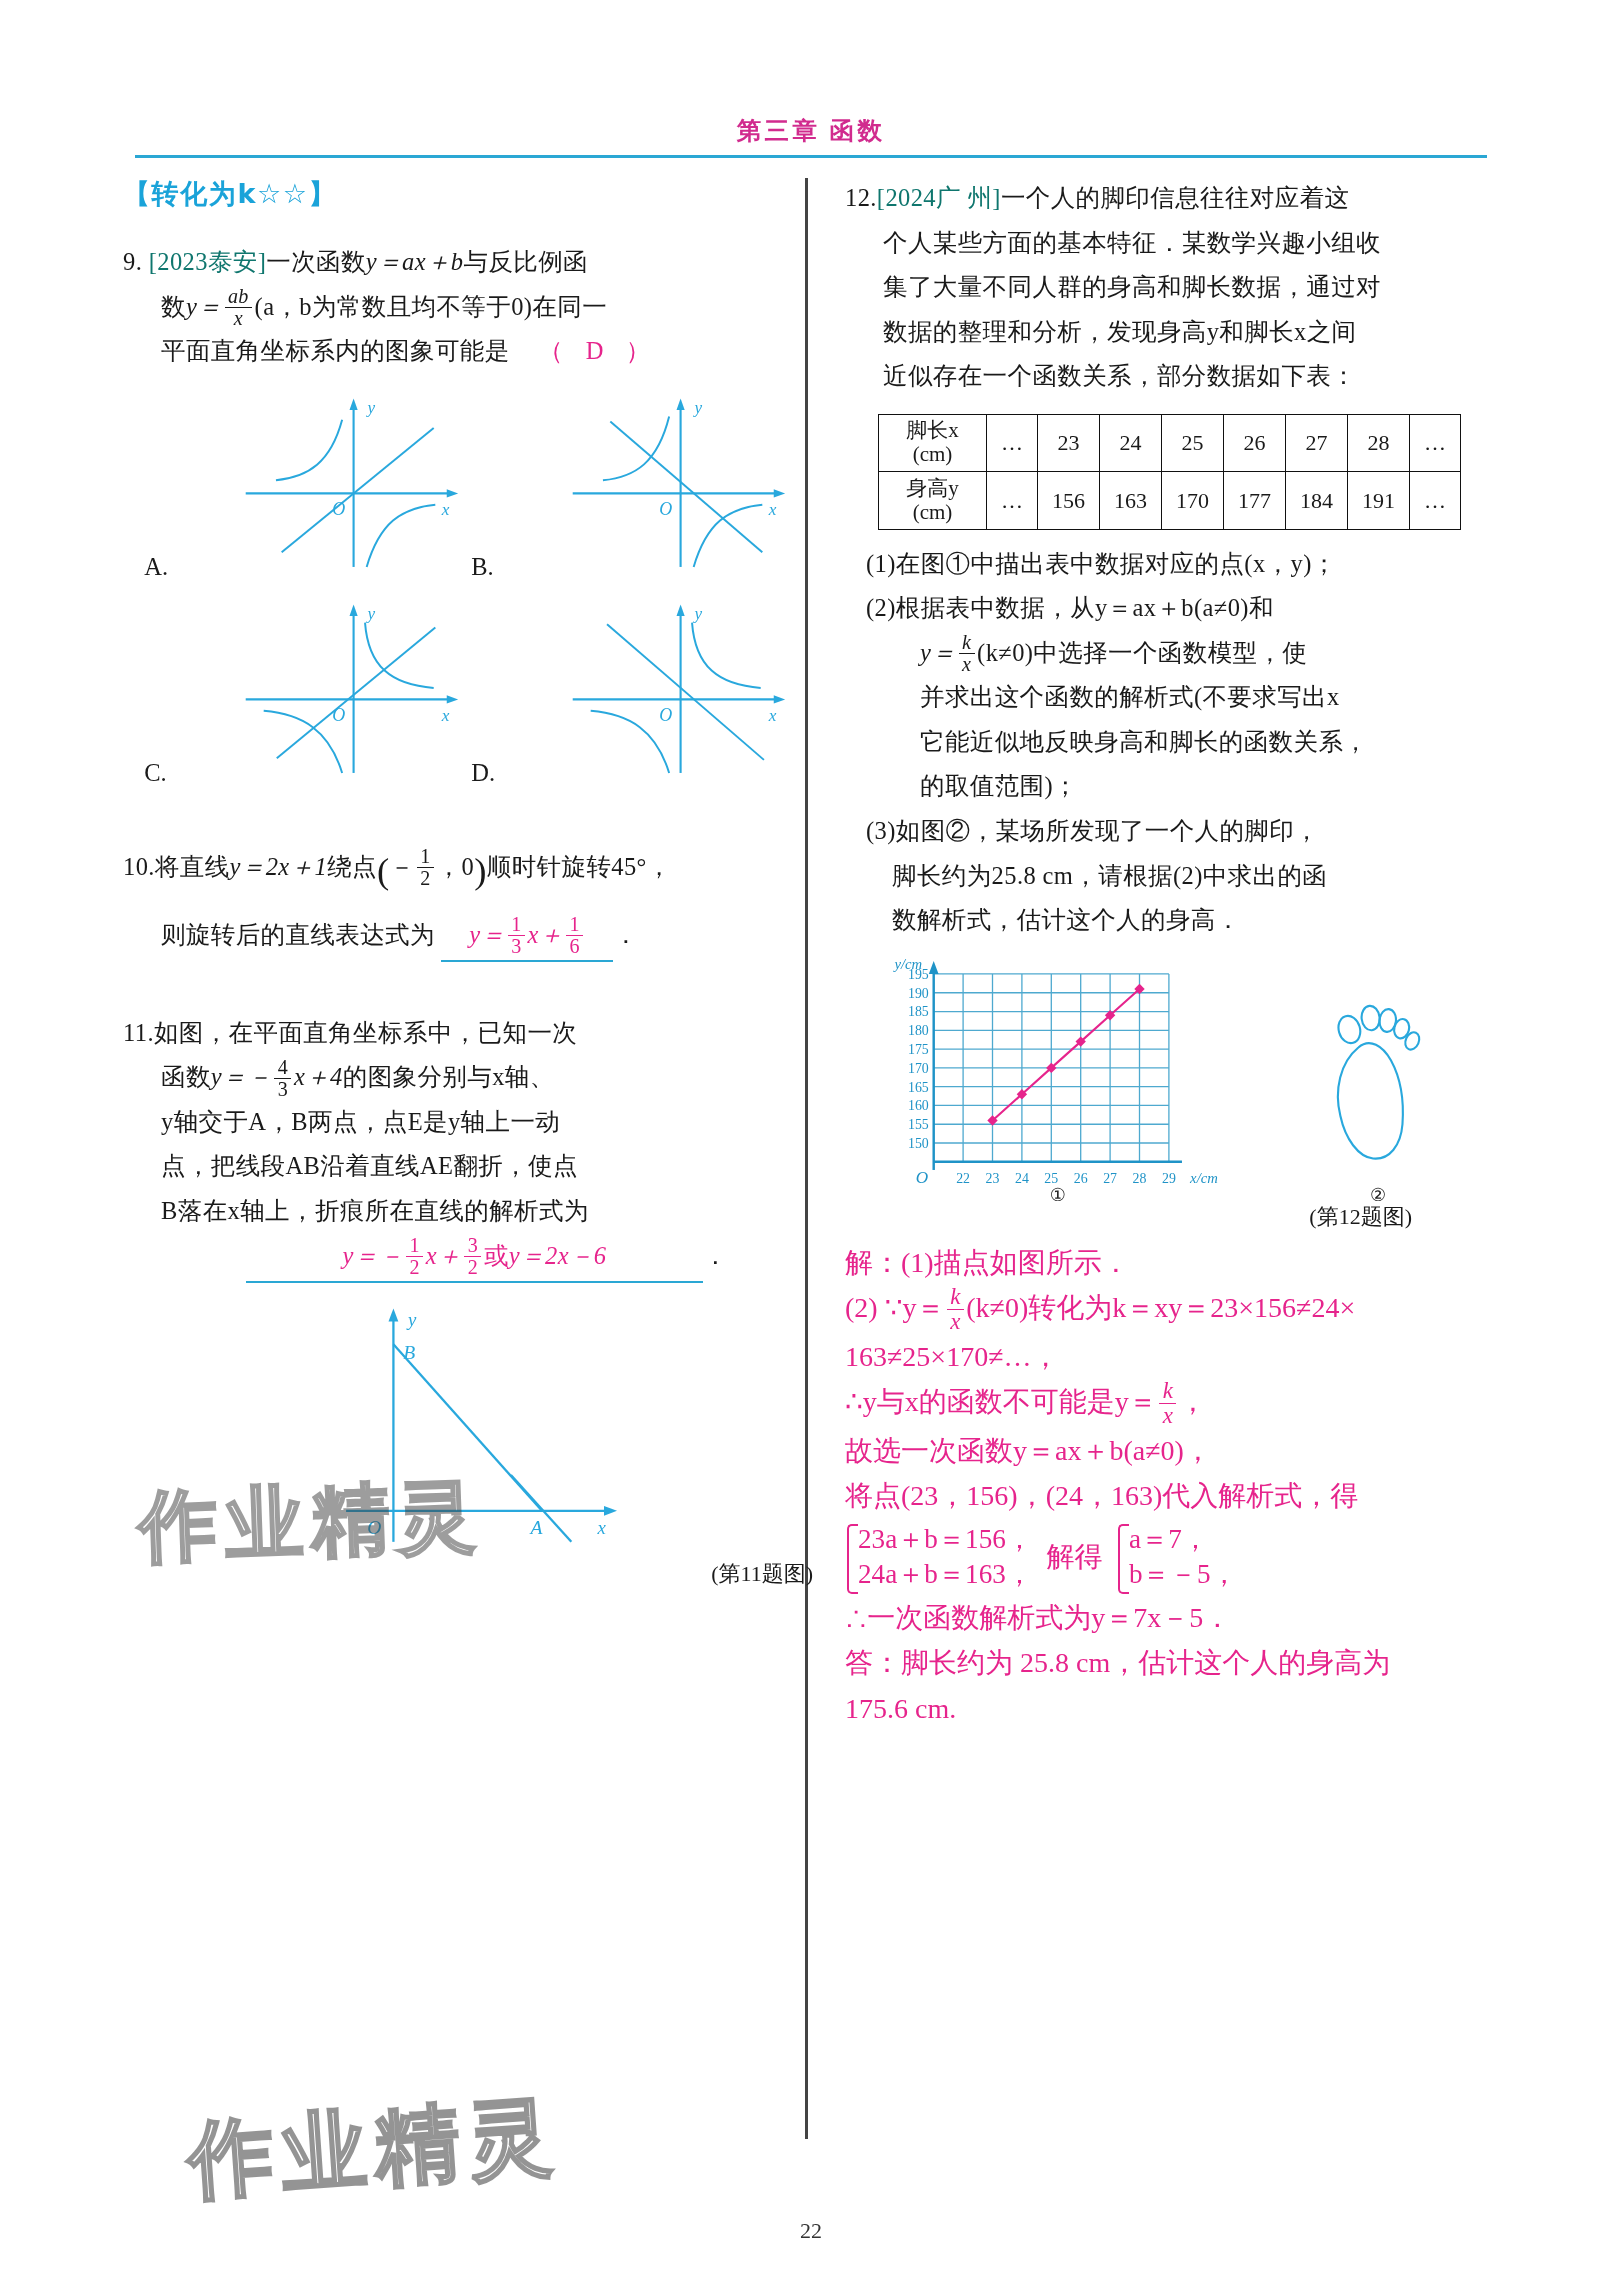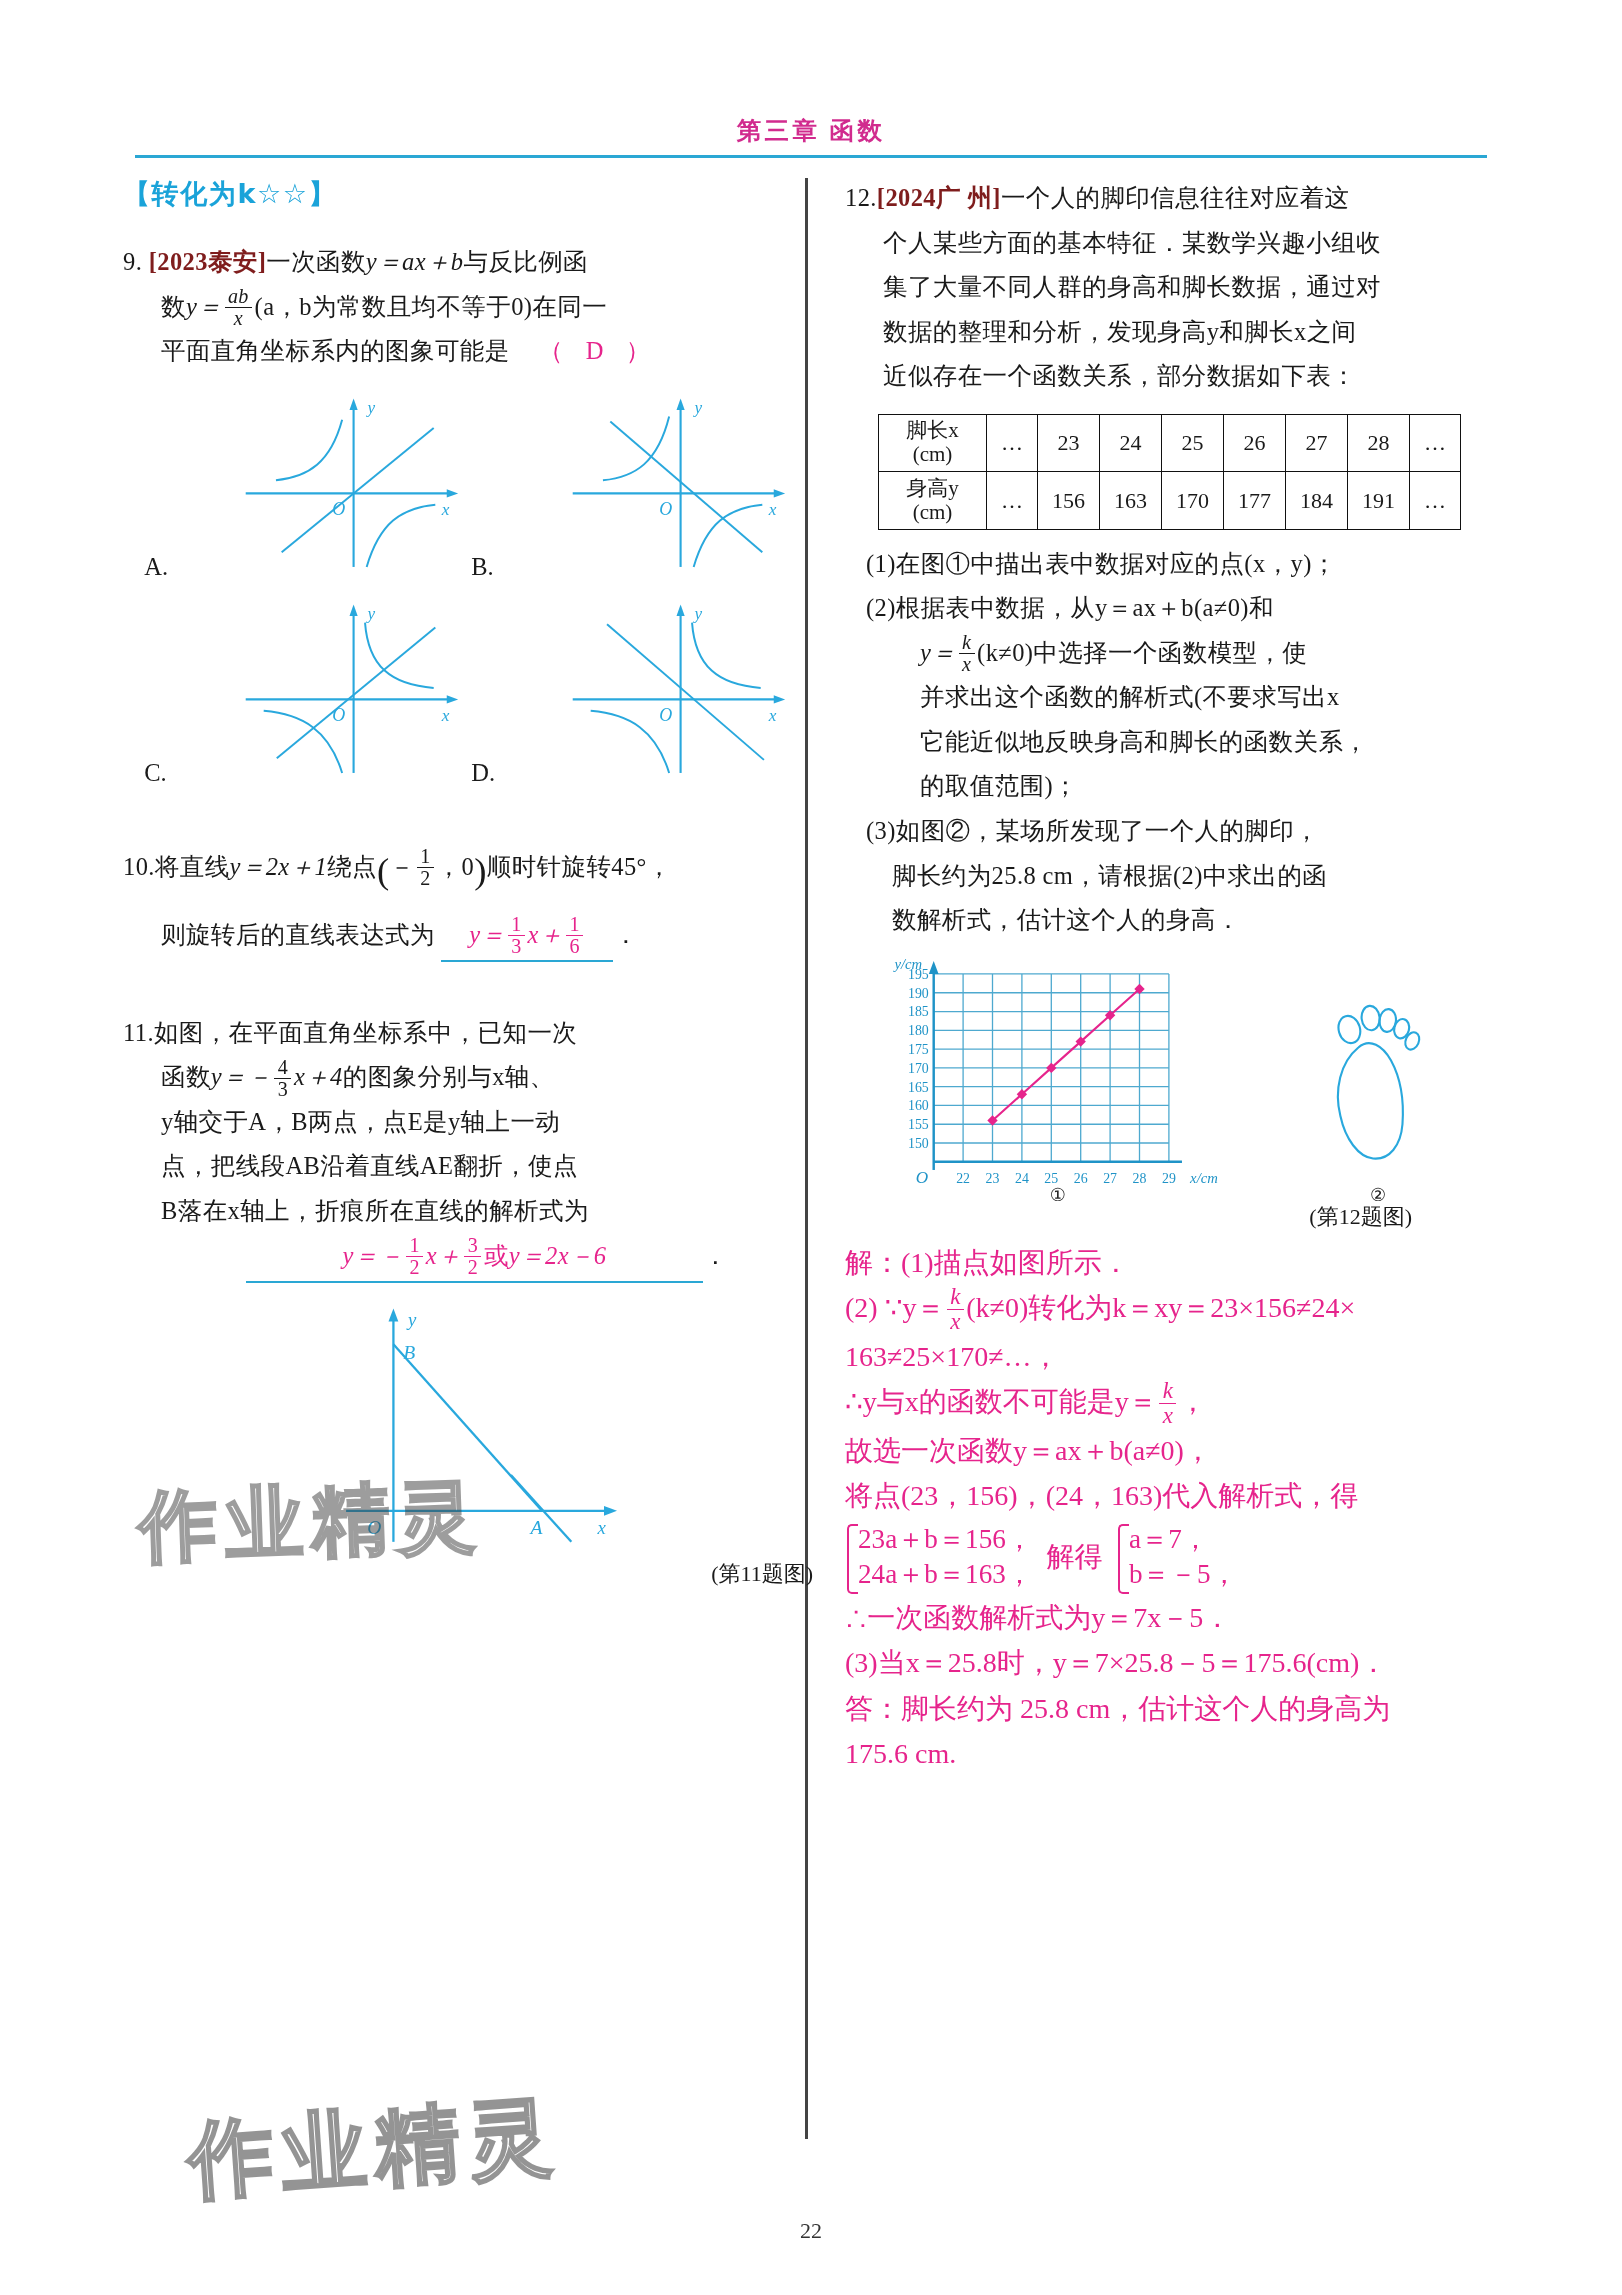--- a/index.html
+++ b/index.html
@@ -65,21 +65,21 @@
   }
   
   .problem { margin-bottom: 24.5px; }
   .qline {
     font-size: 24.5px;
     line-height: 1.82;
     letter-spacing: 0.4px;
   }
   .qnum { }
   .indent { display:block; padding-left: 38px; }
-  .src { color: #7f1d1d; font-weight: bold; }
+  .src { color: #0f766e; }
   .ans-box {
     display: inline-block;
     border-bottom: 2.5px solid #2aa7d4;
     color: #e6248c;
     padding: 0 9.8px 2.5px 9.8px;
     min-width: 172px;
     text-align: center;
   }
   .ans-choice {
     color: #e6248c;
@@ -482,21 +482,20 @@
             <span class="sysrow">23a＋b＝156，</span>
             <span class="sysrow">24a＋b＝163，</span>
           </span>
           <span style="display:inline-block; vertical-align:middle; padding:0 6.5px;">解得</span>
           <span class="sysbrace">
             <span class="sysrow">a＝7，</span>
             <span class="sysrow">b＝－5，</span>
           </span>
         </div>
         <div>∴一次函数解析式为y＝7x－5．</div>
-        <div>(3)当x＝25.8时，y＝7×25.8－5＝175.6(cm)．</div>
         <div>答：脚长约为 25.8 cm，估计这个人的身高为</div>
         <div>175.6 cm.</div>
       </div>
     </div>
   </div>
 
   <div class="wm wm-1">作业精灵</div>
   <div class="wm wm-2">作业精灵</div>
 
 </div>

